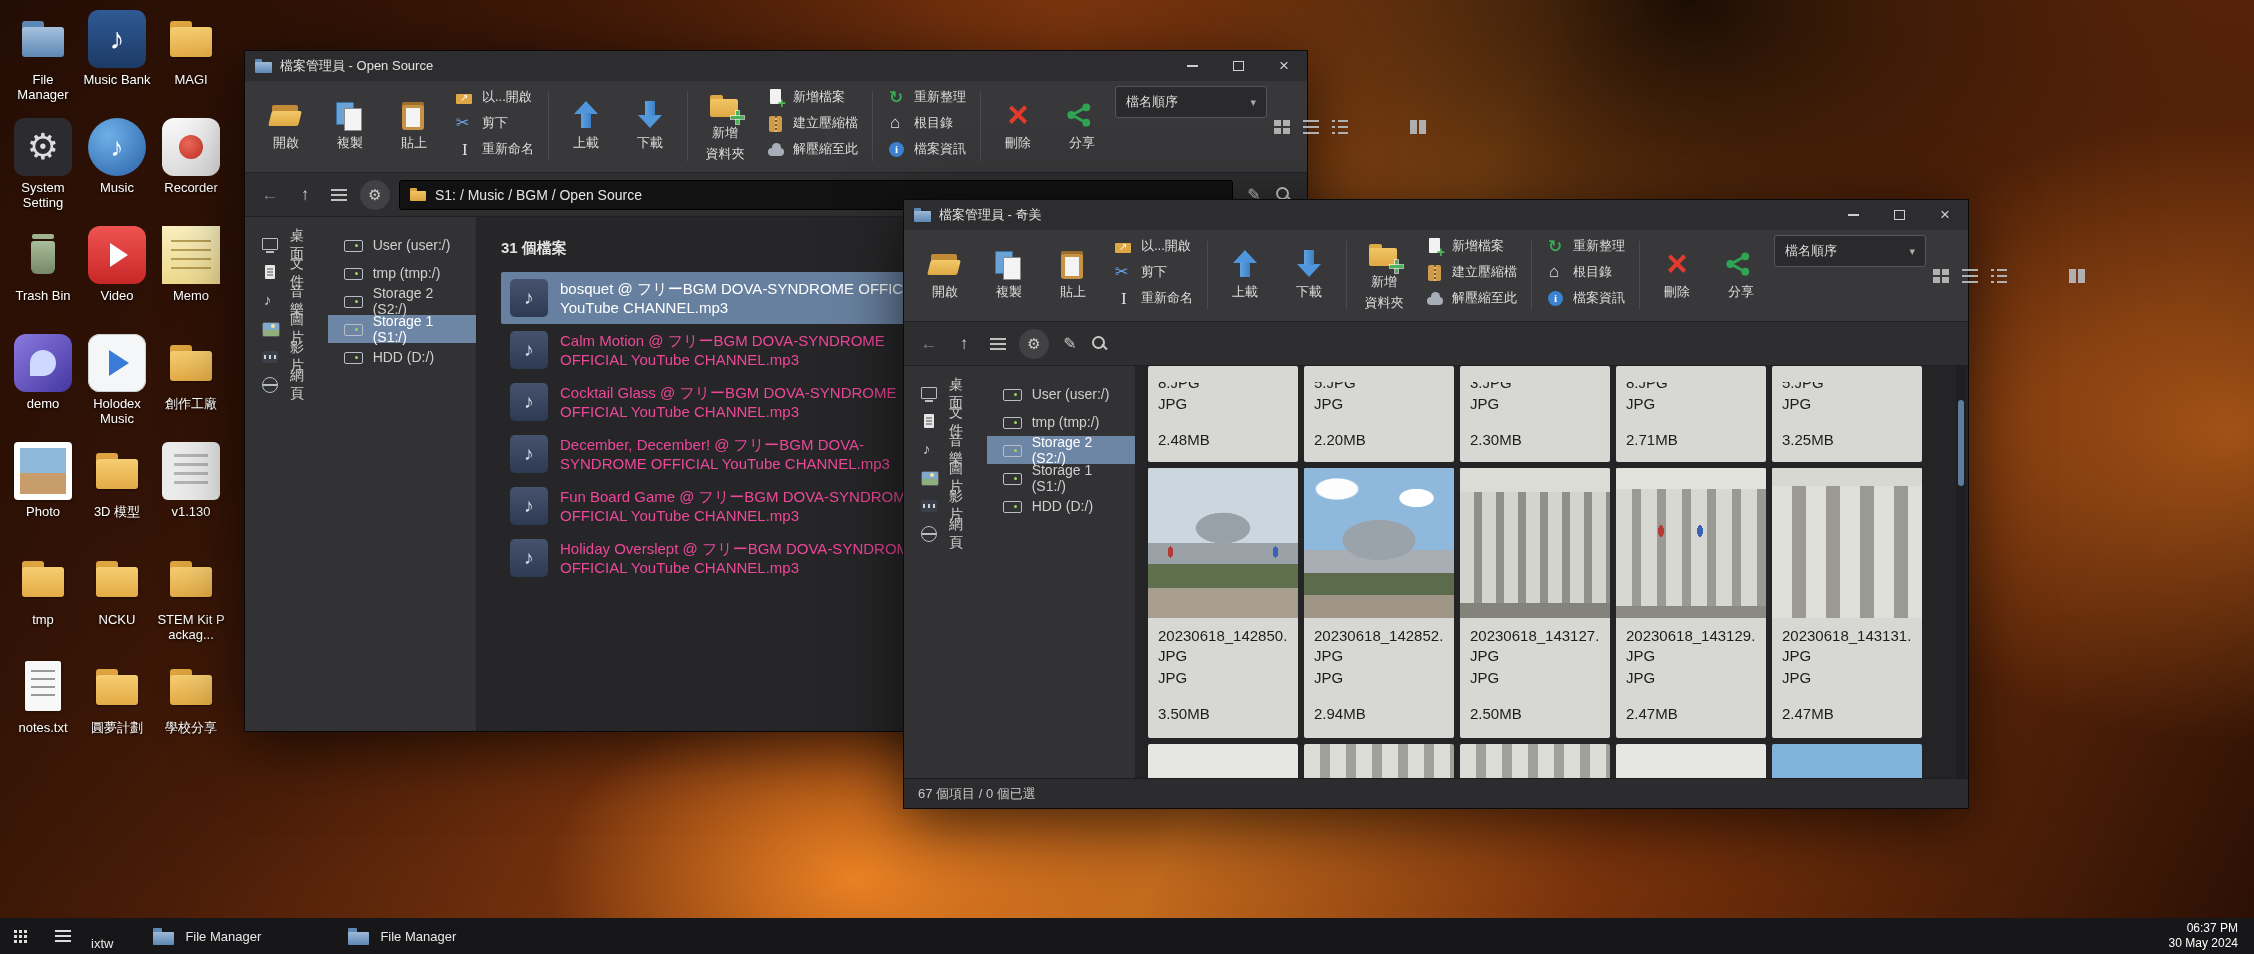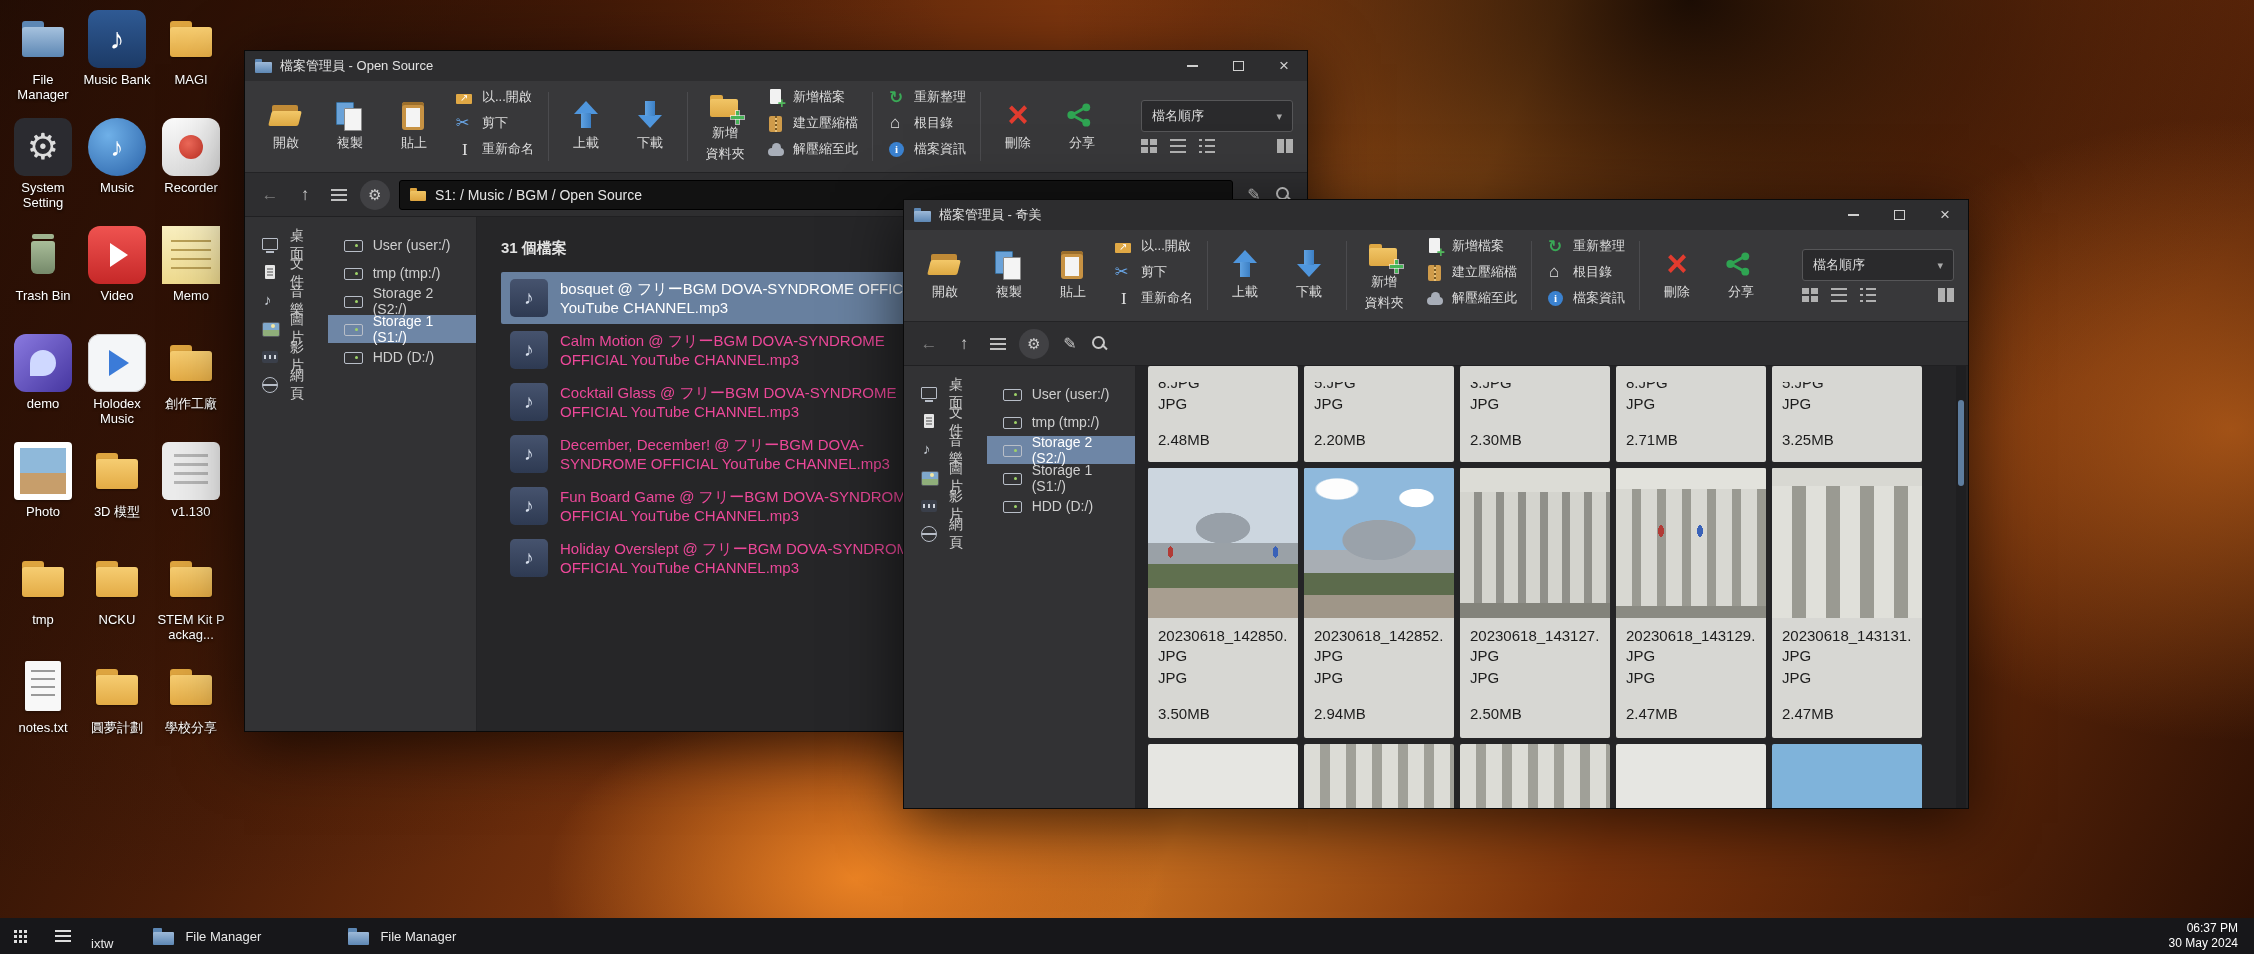--- a/index.html
+++ b/index.html
@@ -60,21 +60,21 @@
   .mn-glyph{width:11px;height:2px;background:#cfcfcf}
   .mx-glyph{width:11px;height:10px;border:1.5px solid #cfcfcf}
   
   .tb{height:92px;flex:none;display:flex;align-items:stretch;padding:5px 10px;background:#38383a;border-bottom:1px solid #232325;gap:2px}
   .tb-big{width:62px;display:flex;flex-direction:column;align-items:center;justify-content:center;gap:3px;font-size:13px;color:#ddd;border-radius:3px;flex:none}
   .bico{width:34px;height:30px;position:relative;flex:none}
   .tb-col{display:flex;flex-direction:column;justify-content:center;gap:1px;padding:0 4px;flex:none}
   .tb-small{display:flex;gap:7px;font-size:13px;color:#ddd;height:25px;padding:0 4px}
   .sico{width:20px;height:20px;position:relative;flex:none}
   .tb-sep{width:1px;background:#4b4b4e;margin:6px 4px;flex:none}
-  .tb-right{margin-left:auto;display:flex;flex-direction:column;justify-content:center;gap:7px;flex:none;padding-right:4px}
+  .tb-right{margin-left:auto;display:flex;flex-direction:row;justify-content:center;gap:7px;flex:none;padding-right:4px}
   .tb-select{display:flex;align-items:center;justify-content:space-between;width:152px;height:32px;background:#2a2a2c;border:1px solid #565658;border-radius:3px;padding:0 10px;font-size:13px;color:#ddd}
   .tb-views{display:flex;gap:13px;align-items:center;width:152px}
   .tb-views .vsp{flex:1}
   .i-open::before{content:"";position:absolute;left:3px;top:4px;width:26px;height:19px;background:#c08a36;border-radius:2px}
   .i-open::after{content:"";position:absolute;left:1px;top:10px;width:30px;height:15px;background:linear-gradient(180deg,#f3c869,#dda842);border-radius:2px;transform:skewX(-14deg)}
   .i-copy::before{content:"";position:absolute;left:3px;top:1px;width:16px;height:21px;background:#6aa2d8;border:1px solid #39719f;border-radius:1px}
   .i-copy::after{content:"";position:absolute;left:11px;top:7px;width:16px;height:21px;background:#f4f4f4;border:1px solid #8a8a8a;border-radius:1px}
   .i-paste::before{content:"";position:absolute;left:5px;top:1px;width:22px;height:28px;background:#c79243;border-radius:3px;box-shadow:inset 0 3px 0 #9c6f2c}
   .i-paste::after{content:"";position:absolute;left:9px;top:7px;width:14px;height:19px;background:#f4f4f4}
   .i-up::before{content:"";position:absolute;left:5px;top:0;border-left:12px solid transparent;border-right:12px solid transparent;border-bottom:13px solid #4f96dd}
@@ -844,20 +844,23 @@
             <div class="card">
               <div class="thumb pb3"></div>
             </div>
           </div>
       </div>
       <div class="vscroll">
         <div class="vthumb"></div>
       </div>
     </div>
   </div>
+  <div class="statusbar">
+    <span>67 個項目 / 0 個已選</span>
+  </div>
 </div>
 
 <div class="taskbar">
   <div class="tbtn">
       <span class="dots"></span>
     </div>
   <div class="tbtn">
       <span class="ham"></span>
     </div>
   <span class="tuser">ixtw</span>

